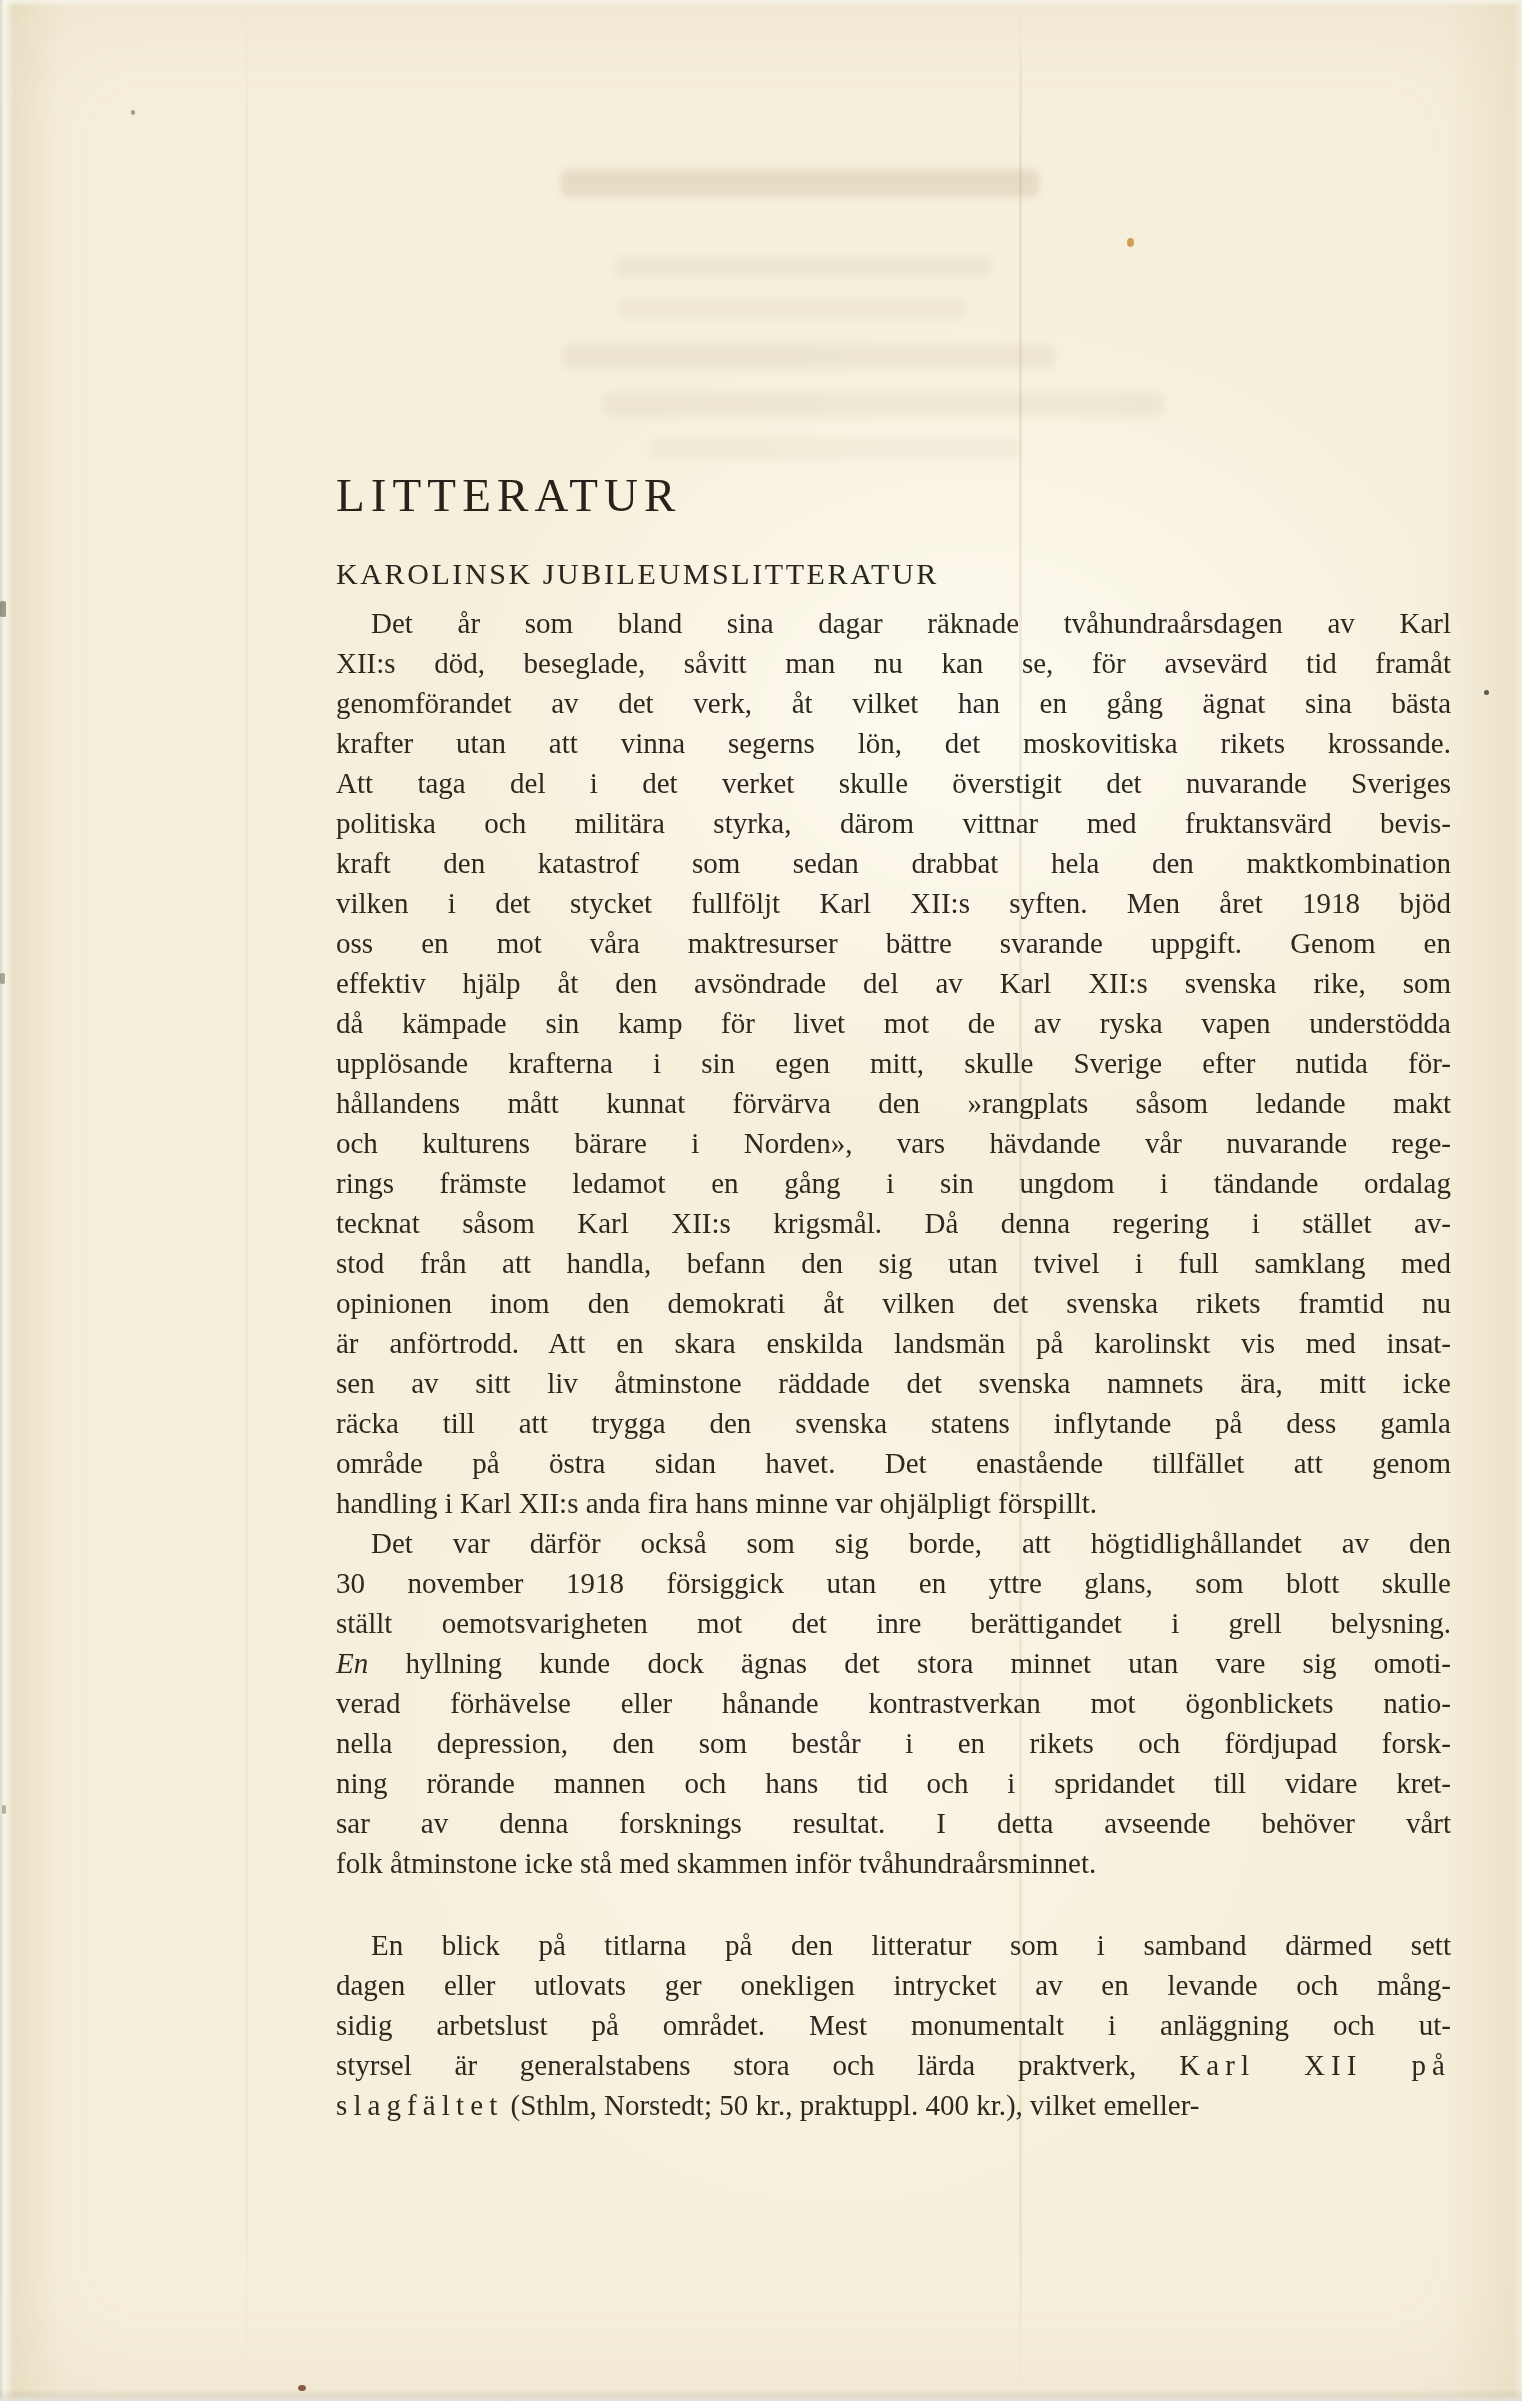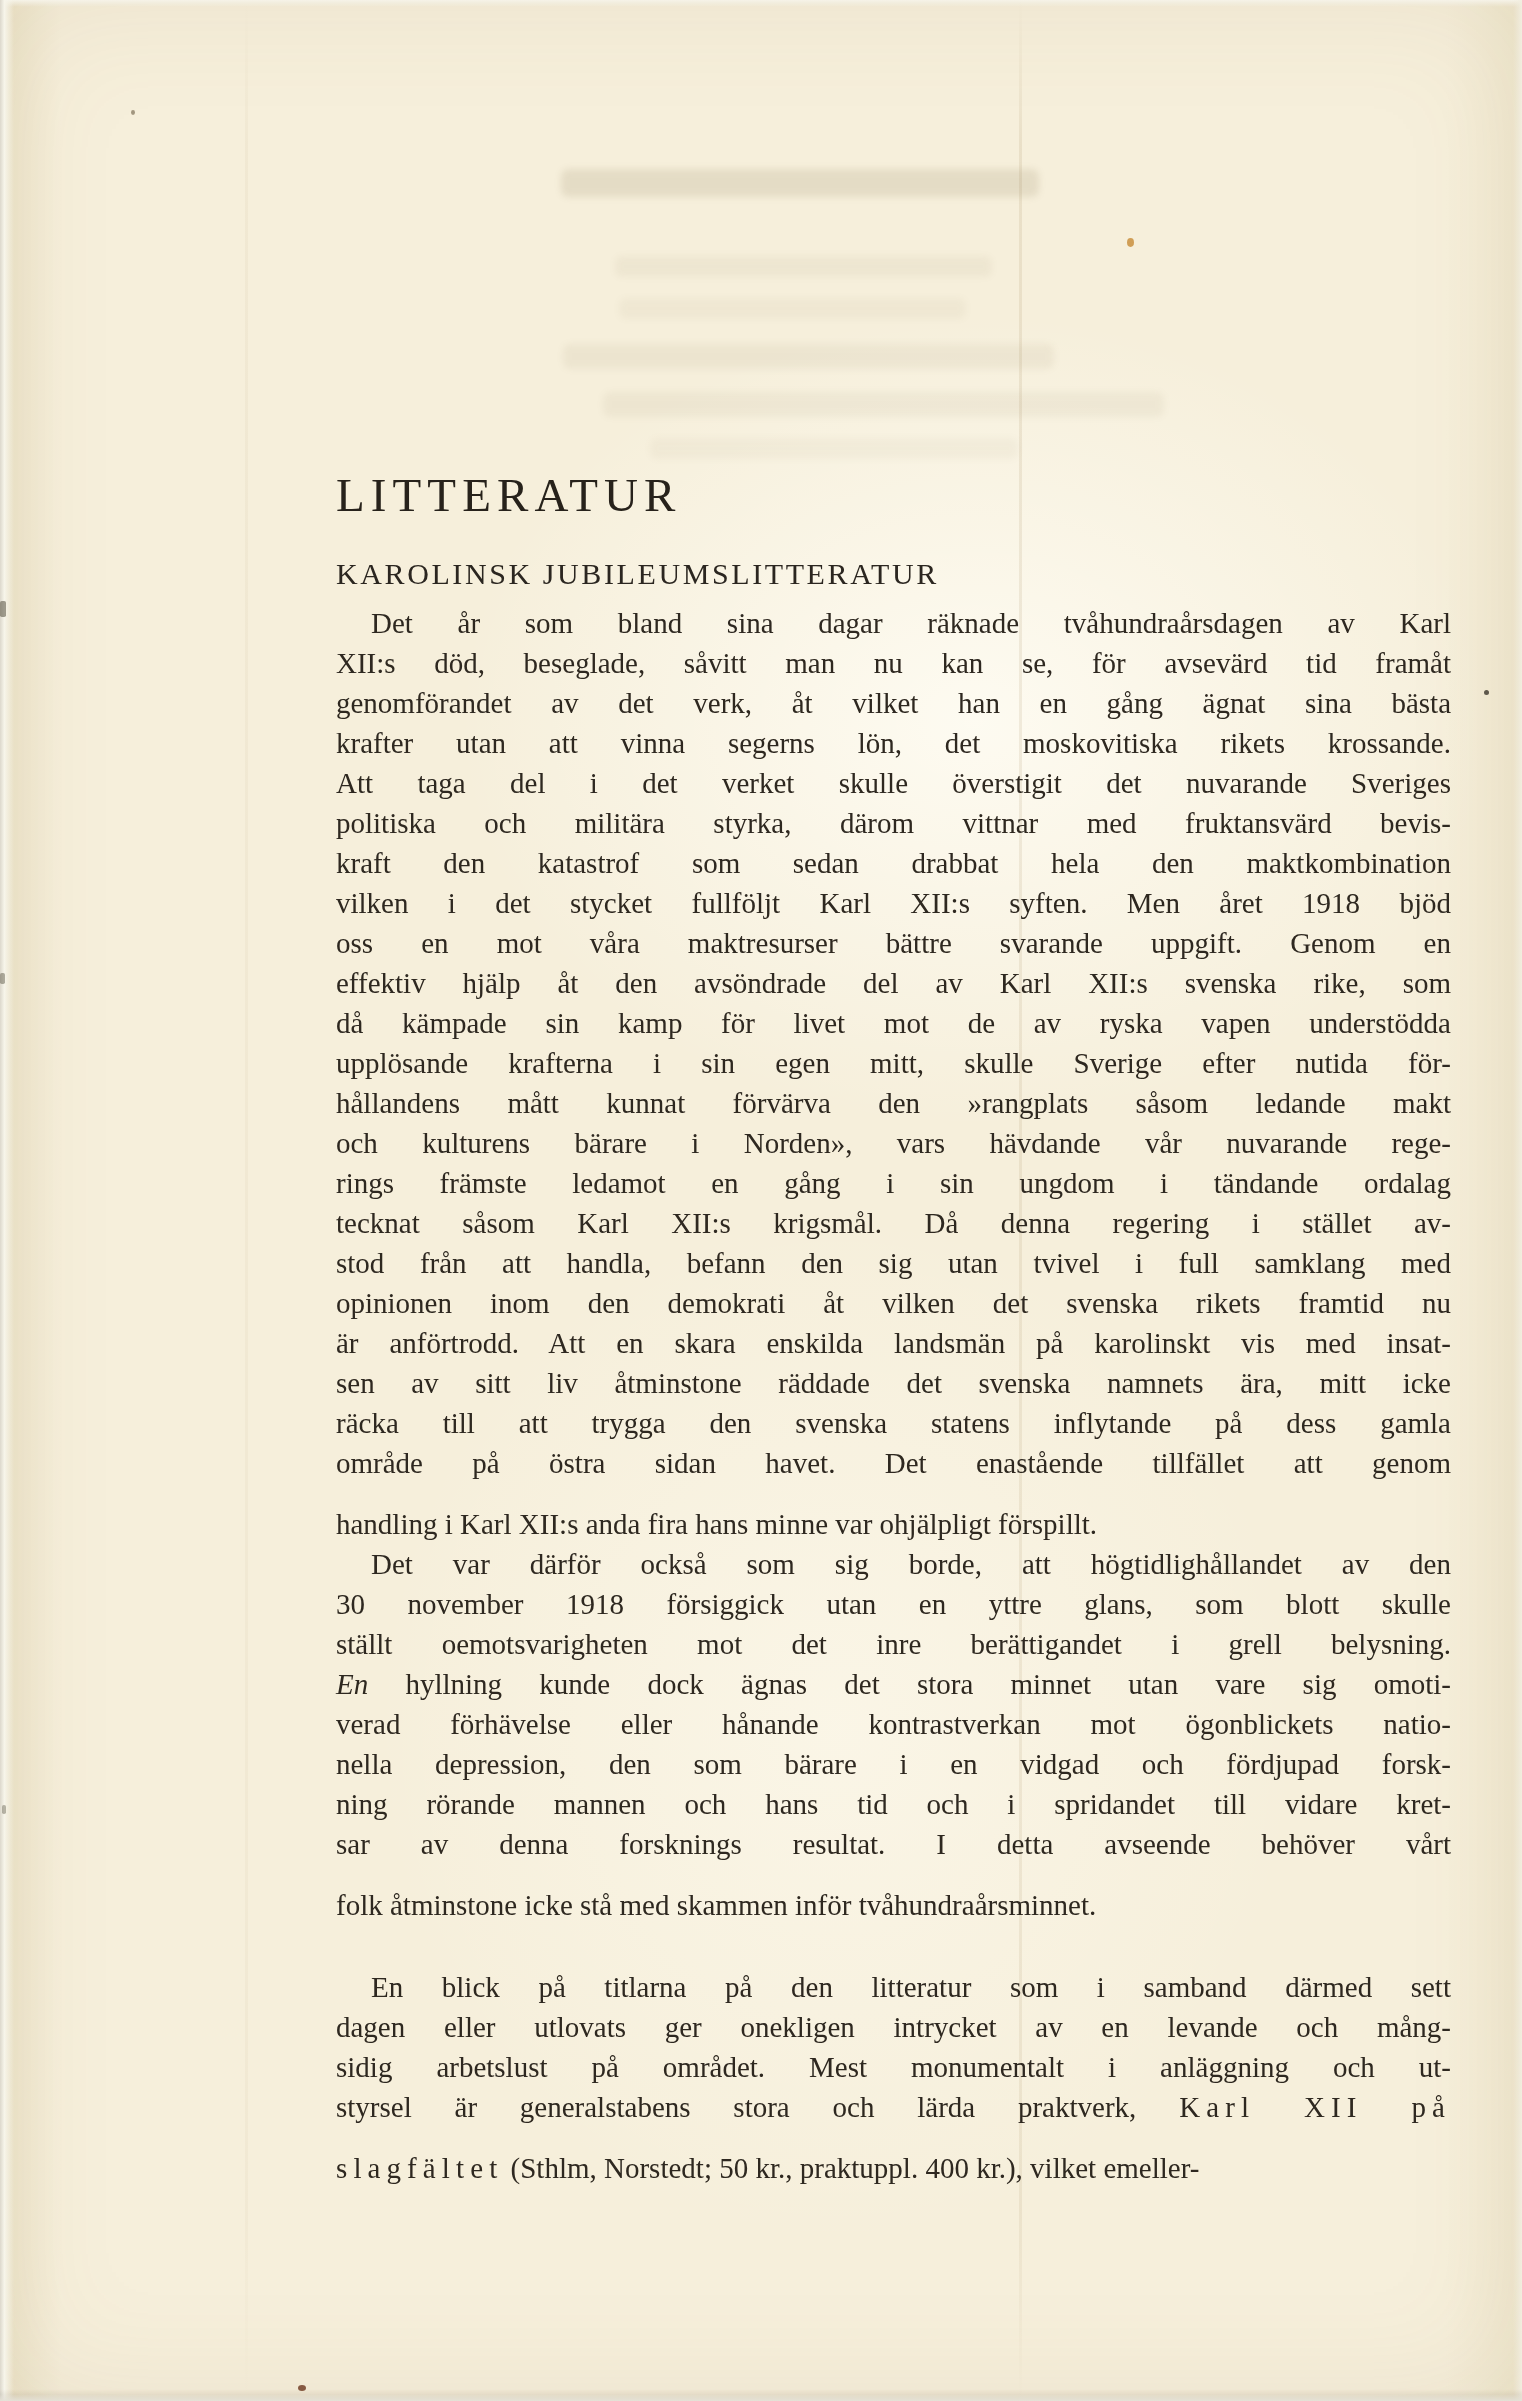--- a/index.html
+++ b/index.html
@@ -51,21 +51,21 @@
   .title{position:absolute;left:0;top:468px;width:100%;margin:0;
     text-align:left;font-size:47px;font-weight:normal;letter-spacing:6.1px;color:#27221b;}
   .subtitle{position:absolute;left:0;top:557px;width:100%;margin:0;
     text-align:left;font-size:30px;font-weight:normal;letter-spacing:2.6px;color:#2b2620;}
   .body-text{position:absolute;left:0;top:603px;width:100%;
     font-size:29px;line-height:40px;}
   .para{margin:0;}
   .para.gap{margin-top:42px;}
   .line{text-align:justify;text-align-last:justify;text-justify:inter-word;
     white-space:normal;}
-  .line.last{text-align-last:left;margin-top:21px;}
+  .line.last{text-align-last:left;}
   .line.ind{text-indent:35px;}
   .it{font-style:italic;}
   .spb{letter-spacing:6.1px;}
 </style>
 </head>
 <body>
 
 <div class="scan">
 
   <div class="edgeT"></div>
@@ -118,21 +118,21 @@
           <div class="line"><span>räcka till att trygga den svenska statens inflytande på dess gamla</span></div>
           <div class="line"><span>område på östra sidan havet. Det enastående tillfället att genom</span></div>
           <div class="line last"><span>handling i Karl XII:s anda fira hans minne var ohjälpligt förspillt.</span></div>
         </div>
         <div class="para">
           <div class="line ind"><span>Det var därför också som sig borde, att högtidlighållandet av den</span></div>
           <div class="line"><span>30 november 1918 försiggick utan en yttre glans, som blott skulle</span></div>
           <div class="line"><span>ställt oemotsvarigheten mot det inre berättigandet i grell belysning.</span></div>
           <div class="line"><span class="it">En</span><span> hyllning kunde dock ägnas det stora minnet utan vare sig omoti-</span></div>
           <div class="line"><span>verad förhävelse eller hånande kontrastverkan mot ögonblickets natio-</span></div>
-          <div class="line"><span>nella depression, den som bärare i en vidgad och fördjupad forsk-</span></div>
+          <div class="line"><span>nella depression, den som består i en rikets och fördjupad forsk-</span></div>
           <div class="line"><span>ning rörande mannen och hans tid och i spridandet till vidare kret-</span></div>
           <div class="line"><span>sar av denna forsknings resultat. I detta avseende behöver vårt</span></div>
           <div class="line last"><span>folk åtminstone icke stå med skammen inför tvåhundraårsminnet.</span></div>
         </div>
         <div class="para gap">
           <div class="line ind"><span>En blick på titlarna på den litteratur som i samband därmed sett</span></div>
           <div class="line"><span>dagen eller utlovats ger onekligen intrycket av en levande och mång-</span></div>
           <div class="line"><span>sidig arbetslust på området. Mest monumentalt i anläggning och ut-</span></div>
           <div class="line"><span>styrsel är generalstabens stora och lärda praktverk, </span><span class="spb">Karl XII på</span></div>
           <div class="line last"><span class="spb">slagfältet</span><span> (Sthlm, Norstedt; 50 kr., praktuppl. 400 kr.), vilket emeller-</span></div>

